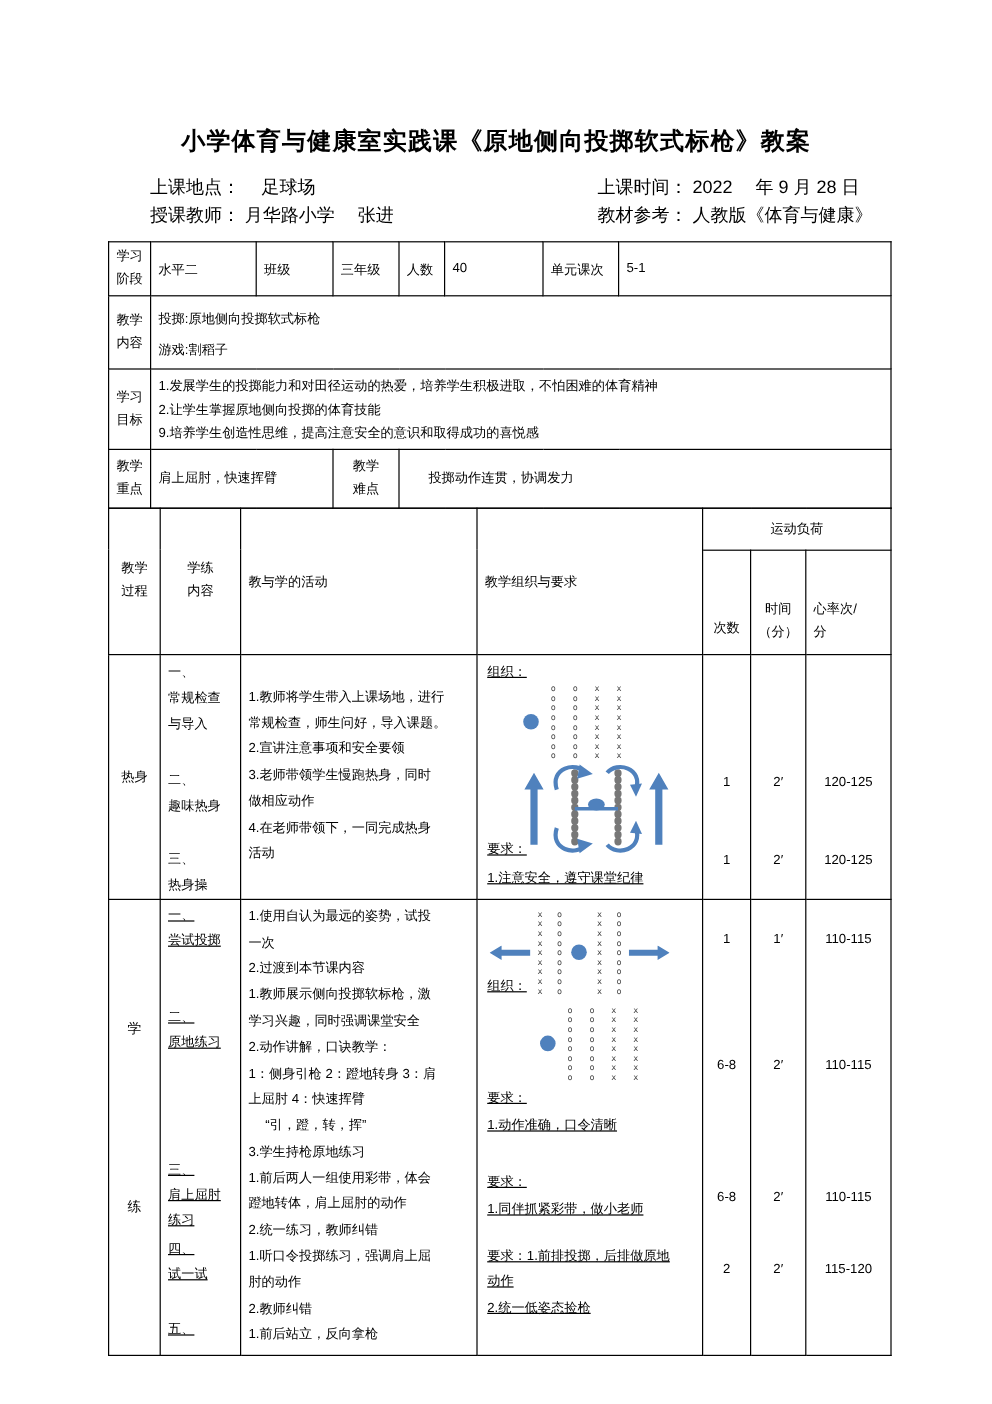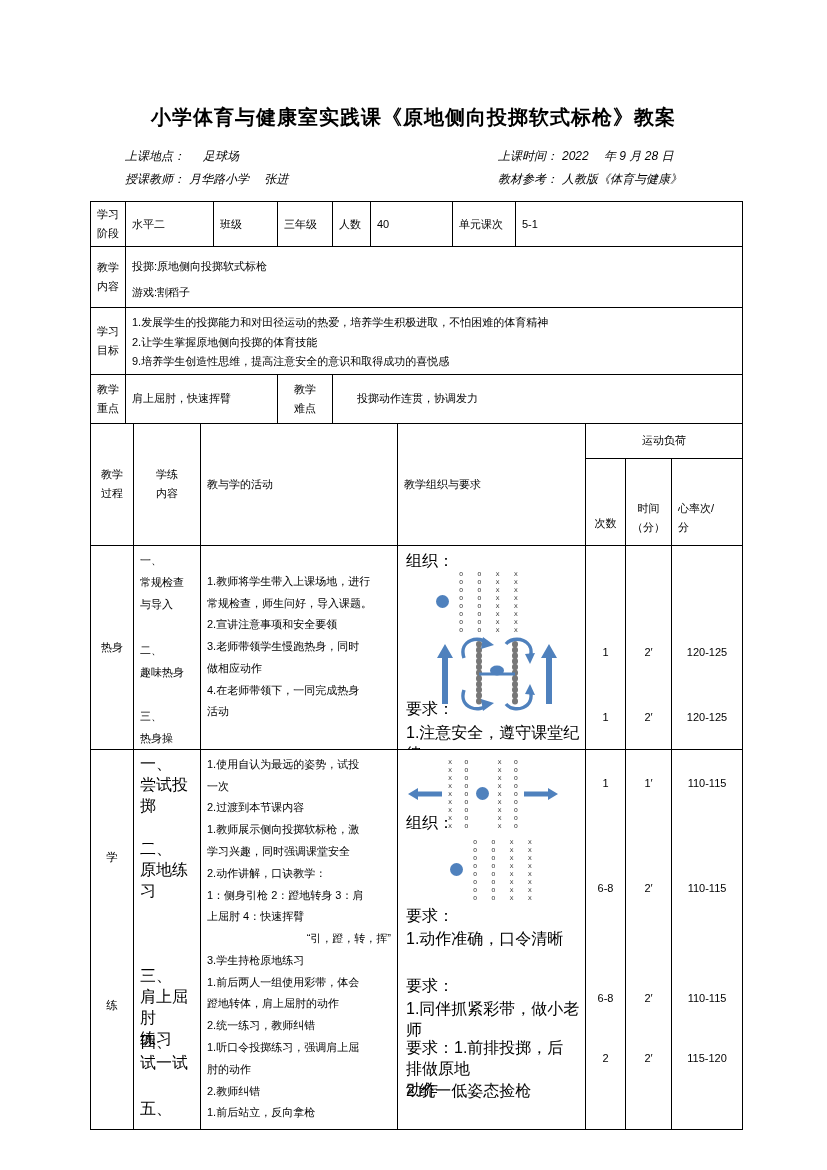--- a/index.html
+++ b/index.html
@@ -1,19 +1,19 @@
 <!DOCTYPE html>
 <html style="--accent: #4f81bd;"><head>
 <meta charset="utf-8">
 <style>
   html,body{margin:0;padding:0;background:#ffffff;}
   .page{position:relative;width:827px;height:1170px;background:#fff;overflow:hidden;
         font-family:"Liberation Sans","DejaVu Sans",sans-serif;color:#000;}
   .title{margin:0;padding-top:104px;text-align:center;font-size:20px;font-weight:bold;letter-spacing:1px;}
-  .infoblock{position:relative;margin:14px 0 10px 90px;width:652px;height:46px;font-size:12px;line-height:23px;font-style:italic;}
+  .infoblock{position:relative;margin:14px 0 10px 90px;width:652px;height:46px;font-size:15px;line-height:23px;}
   .info-left{position:absolute;left:35px;top:0;}
   .info-right{position:absolute;left:408px;top:0;}
   .info-val{margin-left:18px;}
   .info-val2{margin-left:4px;}
 
   table.tbl{border-collapse:collapse;table-layout:fixed;margin-left:90px;}
   .tbl td{border:1px solid #000;font-size:11px;vertical-align:middle;padding:2px 6px;overflow:hidden;}
   .tblB{margin-top:-1px;}
   .pre{white-space:pre-line;}
   .c{text-align:center;}
@@ -29,22 +29,22 @@
   .hdr2 td{height:70px;}
   tr.warmup>td{height:195px;}
   tr.study>td{height:375px;}
   .topcell{vertical-align:top;}
   .rel{position:relative;padding:0;}
   .citem{line-height:22px;white-space:pre-line;}
   .gap24{margin-top:24px;}
   .gap22{margin-top:22px;}
   .act-cell{vertical-align:top;padding:5px 6px 0 8px;}
   .act-cell p{margin:0;line-height:21.8px;white-space:pre-line;}
-  .indent{padding-left:14px;text-align:right;}
-  .orgitem{position:absolute;font-size:16px;line-height:21px;}
+  .indent{padding-left:14px;}
+  .orgitem{position:absolute;font-size:11px;line-height:21px;text-decoration:underline;}
   .lv{position:absolute;left:0;width:100%;text-align:center;font-size:11px;}
   .stagecell{font-size:11.5px;}
   .abs{position:absolute;}
   .formation{display:flex;gap:14px;}
   .formation2{display:flex;gap:12px;}
   .fcol{white-space:pre;font-family:"DejaVu Sans Mono",monospace;font-size:7px;line-height:8px;color:#444;text-align:center;}
   .frow{display:flex;align-items:center;}
   .dot{width:13px;height:13px;border-radius:50%;background:var(--accent,#4f81bd);flex:none;}
   .mr10{margin-right:10px;}
   .acc{fill:var(--accent,#4f81bd);}

